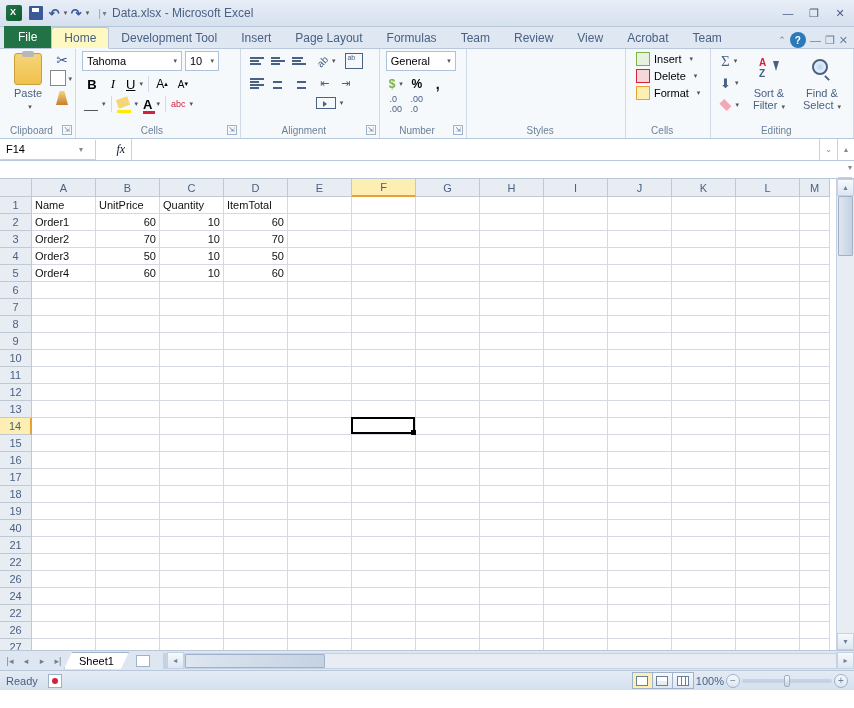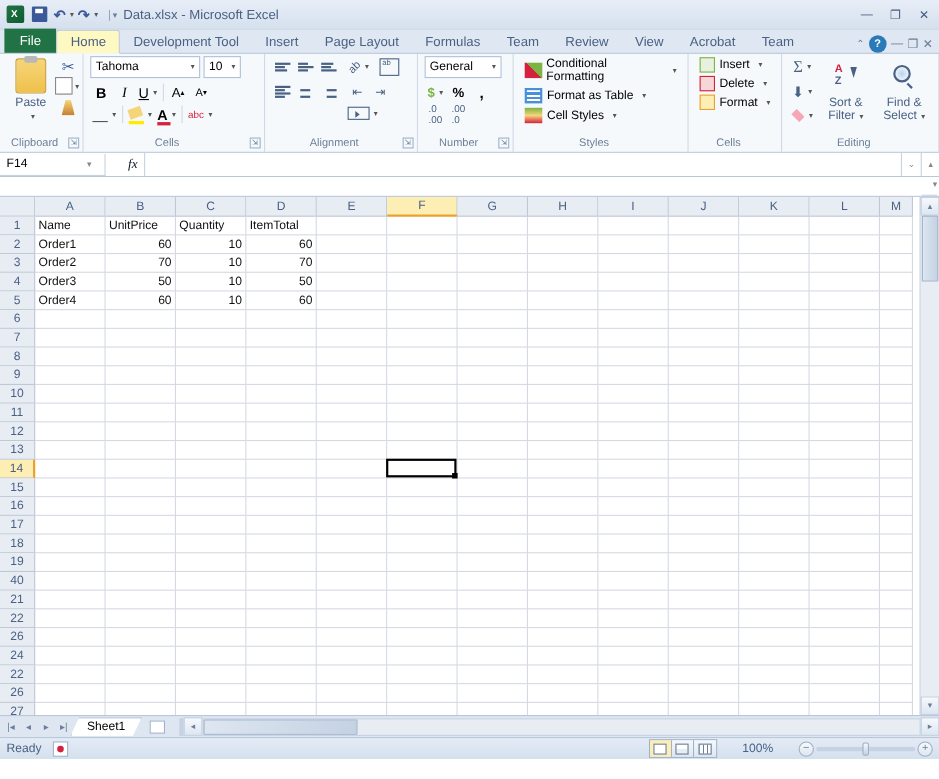--- a/index.html
+++ b/index.html
@@ -116,21 +116,21 @@
 .sheet-tab{background:#fff;padding:2px 14px;border:1px solid #9fb2c9;border-bottom:none;clip-path:polygon(8px 0,100% 0,calc(100% - 8px) 100%,0 100%);margin-left:-4px;font-size:11px}
 .new-sheet{width:20px;height:16px;margin-left:4px;display:flex;align-items:center;justify-content:center}
 .new-sheet-ic{width:14px;height:12px;background:#fff;border:1px solid #9fb2c9;position:relative}
 .hscroll-area{flex:1;display:flex;align-items:center;margin-left:10px}
 .hscroll-handle{width:4px;height:16px;background:#c5d2e2;cursor:ew-resize}
 .hscroll-track{flex:1;height:16px;background:#e8edf4;border:1px solid #c5d2e2;display:flex;align-items:center;position:relative}
 .status-bar{height:20px;background:linear-gradient(#e3ebf5,#d5e0ee);display:flex;align-items:center;padding:0 6px;border-top:1px solid #b8c7da}
 .status-text{color:#4a6184;font-size:11px}
 .macro-ic{width:14px;height:14px;margin-left:10px;border:1px solid #9fb2c9;background:#fff;position:relative}
 .macro-ic::after{content:"";position:absolute;top:3px;left:3px;width:6px;height:6px;background:#d4213d;border-radius:50%}
-.status-right{margin-left:auto;display:flex;align-items:center;gap:23px}
+.status-right{margin-left:auto;display:flex;align-items:center;gap:2px}
 .view-btns{display:flex;border:1px solid #9fb2c9}
 .view-btn{width:20px;height:15px;display:flex;align-items:center;justify-content:center;border-right:1px solid #9fb2c9;background:linear-gradient(#f6f9fc,#dde6f1)}
 .view-btn:last-child{border-right:none}
 .view-btn.active{background:#fdeeb3}
 .view-ic{width:12px;height:10px;border:1px solid #6b7f99;background:#fff}
 .zoom-pct{font-size:11px;color:#4a6184}
 .zoom-slider{display:flex;align-items:center;gap:2px}
 .zoom-btn{width:14px;height:14px;border:1px solid #9fb2c9;border-radius:50%;display:flex;align-items:center;justify-content:center;font-size:10px;color:#6b7f99;background:linear-gradient(#f6f9fc,#dde6f1)}
 .zoom-track{width:90px;height:4px;background:#c5d2e2;position:relative;border-radius:2px}
 .zoom-thumb{position:absolute;top:-4px;left:42px;width:6px;height:12px;background:linear-gradient(#f6f9fc,#c5d2e2);border:1px solid #9fb2c9;border-radius:2px}
@@ -370,37 +370,20 @@
         </div>
       <div class="fmt-btn">
           <span style="font-size:9px;color:#4a6184">.00<br>.0</span>
         </div>
     </div>
     <div class="group-label">Number</div>
     <div class="group-launcher">⇲</div>
   </div>
 
   <div class="group" style="width:160px">
-    <div class="styles-col">
-      <div class="style-item">
-          <div class="style-ic cond-fmt"></div>
-          <span>Conditional Formatting</span>
-          <span class="dd-arrow">▾</span>
-        </div>
-      <div class="style-item">
-          <div class="style-ic fmt-table"></div>
-          <span>Format as Table</span>
-          <span class="dd-arrow">▾</span>
-        </div>
-      <div class="style-item">
-          <div class="style-ic cell-styles"></div>
-          <span>Cell Styles</span>
-          <span class="dd-arrow">▾</span>
-        </div>
-    </div>
     <div class="group-label">Styles</div>
   </div>
 
   <div class="group" style="width:86px">
     <div class="cells-col">
       <div class="cell-item">
           <div class="cell-ic"></div>
           <span>Insert</span>
           <span class="dd-arrow">▾</span>
         </div>

